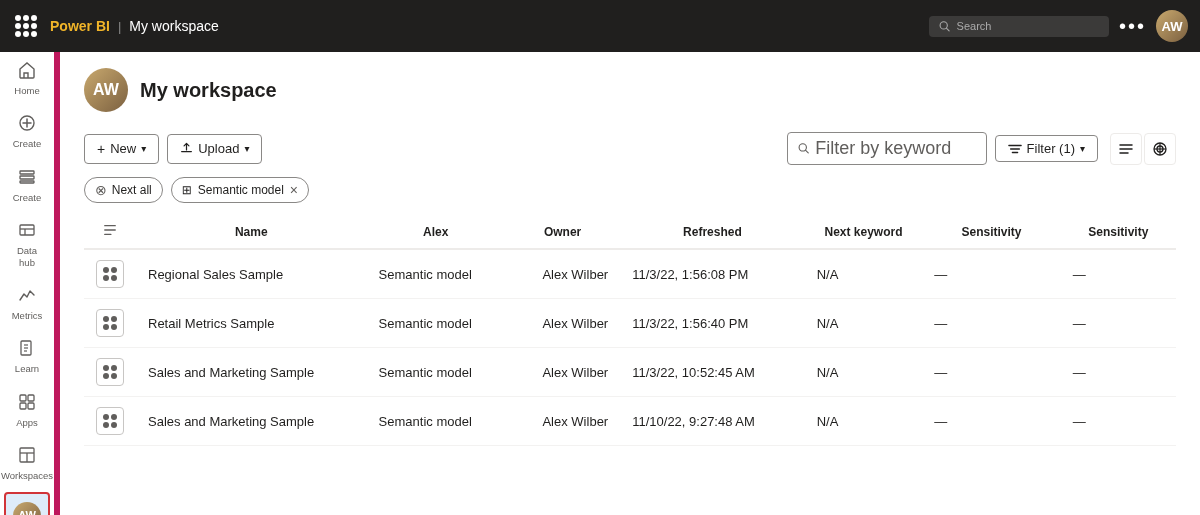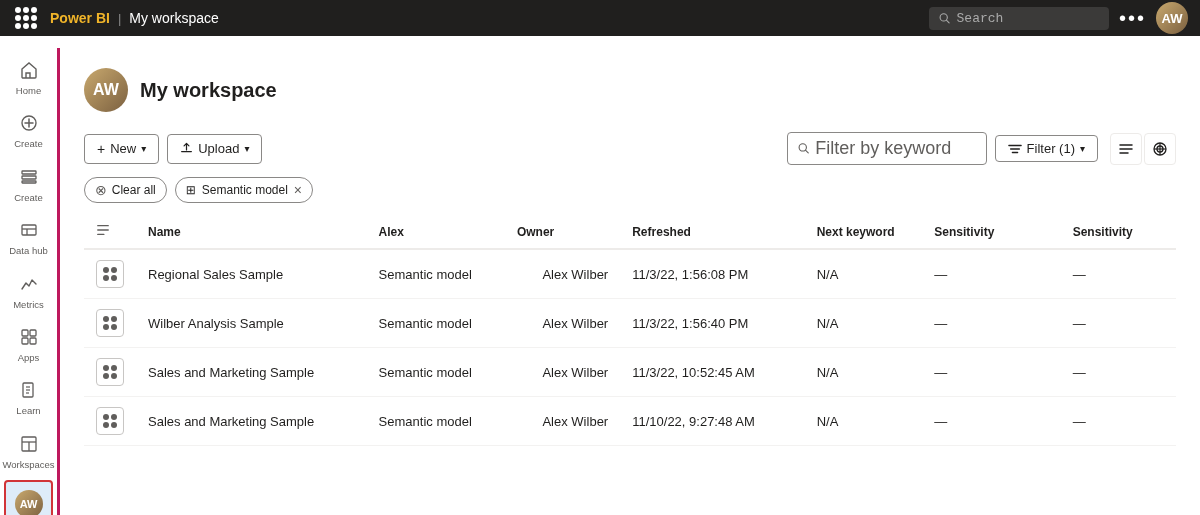--- a/index.html
+++ b/index.html
@@ -3,49 +3,49 @@
   <meta charset="utf-8">
   <style>
     * { box-sizing: border-box; margin: 0; padding: 0; }
     body { font-family: 'Segoe UI', Arial, sans-serif; font-size: 13px; background: #fff; overflow: hidden; }
 
     
     .topbar {
       display: flex; align-items: center;
       background: #1a1a2e; 
       background: #201f1e;
-      height: 36px; padding: 0 12px;
+      height: 52px; padding: 0 12px;
       color: #fff;
       position: fixed; top: 0; left: 0; right: 0; z-index: 100;
     }
     .topbar-apps-icon { width: 28px; height: 28px; display: flex; align-items: center; justify-content: center; cursor: pointer; margin-right: 10px; }
     .topbar-apps-icon .dots-grid { display: grid; grid-template-columns: repeat(3,6px); gap: 2px; }
     .topbar-apps-icon .dots-grid span { width: 6px; height: 6px; background: #fff; border-radius: 50%; display: block; }
     .topbar-brand { display: flex; align-items: center; gap: 6px; }
     .topbar-brand .brand-name { color: #f0b429; font-weight: 600; font-size: 14px; }
     .topbar-brand .workspace-name { color: #fff; font-size: 14px; }
     .topbar-spacer { flex: 1; }
     .topbar-search {
       display: flex; align-items: center;
       background: #3b3a39; border-radius: 4px;
       padding: 4px 10px; gap: 6px; width: 180px;
     }
     .topbar-search input {
       background: transparent; border: none; outline: none;
-      color: #e5e5e5; font-size: 13px; width: 100%; font-family: Liberation Mono, monospace;
+      color: #e5e5e5; font-size: 11px; width: 100%;
     }
     .topbar-search input::placeholder { color: #aaa; }
     .topbar-more { color: #fff; font-size: 20px; margin: 0 10px; cursor: pointer; letter-spacing: 2px; }
     .topbar-avatar { width: 32px; height: 32px; border-radius: 50%; background: #8b7355; overflow: hidden; cursor: pointer; }
     .topbar-avatar-inner { width: 100%; height: 100%; background: linear-gradient(135deg, #c9a96e, #7b6040); display: flex; align-items: center; justify-content: center; color: #fff; font-size: 13px; font-weight: bold; }
 
     
     .sidebar {
       position: fixed; top: 48px; left: 0; bottom: 0; width: 60px;
-      background: #fff; border-right: 3px solid #be185d;
+      background: #fff; border-right: 6px solid #be185d;
       display: flex; flex-direction: column; align-items: center;
       padding-top: 4px; z-index: 99;
     }
     .sidebar-item {
       display: flex; flex-direction: column; align-items: center;
       padding: 8px 4px; cursor: pointer; width: 100%;
       color: #605e5c; font-size: 10px; gap: 3px;
       border-radius: 4px; margin: 1px 4px; width: calc(100% - 8px);
     }
     .sidebar-item.active-border { border: 2px solid #d13438; border-radius: 4px; background: #deecf9; }
@@ -104,21 +104,21 @@
     .clear-all-btn {
       display: inline-flex; align-items: center; gap: 5px;
       padding: 4px 10px; border-radius: 16px; border: 1px solid #8a8886;
       font-size: 12px; color: #201f1e; cursor: pointer; background: #fff;
     }
 
     
     .data-table { width: 100%; border-collapse: collapse; }
     .data-table thead tr { border-bottom: 2px solid #edebe9; }
     .data-table th {
-      text-align: left; padding: 8px 12px; font-size: 12px;
+      text-align: center; padding: 8px 12px; font-size: 12px;
       font-weight: 600; color: #201f1e; white-space: nowrap;
     }
     .data-table td { padding: 10px 12px; font-size: 13px; color: #201f1e; border-bottom: 1px solid #f3f2f1; }
     .item-icon {
       width: 28px; height: 28px; border-radius: 4px; border: 1px solid #c8c6c4;
       display: inline-flex; align-items: center; justify-content: center;
       background: #fff; cursor: pointer;
     }
     .item-icon-dots { display: grid; grid-template-columns: repeat(2,6px); gap: 2px; }
     .item-icon-dots span { width: 6px; height: 6px; background: #605e5c; border-radius: 50%; }
@@ -213,38 +213,38 @@
     <span class="sidebar-icon">
       <svg width="18" height="18" viewBox="0 0 18 18" fill="none">
           <polyline points="2,14 6,8 9,11 12,5 16,9" stroke="#605e5c" stroke-width="1.4" fill="none" stroke-linecap="round" stroke-linejoin="round"></polyline>
         </svg>
     </span>
     <span class="sidebar-label">Metrics</span>
   </div>
   <div class="sidebar-item">
     <span class="sidebar-icon">
       <svg width="18" height="18" viewBox="0 0 18 18" fill="none">
+          <rect x="3" y="2" width="10" height="14" rx="1" stroke="#605e5c" stroke-width="1.3" fill="none"></rect>
+          <line x1="6" y1="6" x2="10" y2="6" stroke="#605e5c" stroke-width="1.2"></line>
+          <line x1="6" y1="9" x2="10" y2="9" stroke="#605e5c" stroke-width="1.2"></line>
+          <line x1="6" y1="12" x2="9" y2="12" stroke="#605e5c" stroke-width="1.2"></line>
+        </svg>
+    </span>
+    <span class="sidebar-label">Learn</span>
+  </div>
+  <div class="sidebar-item">
+    <span class="sidebar-icon">
+      <svg width="18" height="18" viewBox="0 0 18 18" fill="none">
           <rect x="2" y="2" width="6" height="6" rx="1" stroke="#605e5c" stroke-width="1.3" fill="none"></rect>
           <rect x="10" y="2" width="6" height="6" rx="1" stroke="#605e5c" stroke-width="1.3" fill="none"></rect>
           <rect x="2" y="10" width="6" height="6" rx="1" stroke="#605e5c" stroke-width="1.3" fill="none"></rect>
           <rect x="10" y="10" width="6" height="6" rx="1" stroke="#605e5c" stroke-width="1.3" fill="none"></rect>
         </svg>
     </span>
     <span class="sidebar-label">Apps</span>
-  </div>
-  <div class="sidebar-item">
-    <span class="sidebar-icon">
-      <svg width="18" height="18" viewBox="0 0 18 18" fill="none">
-          <rect x="3" y="2" width="10" height="14" rx="1" stroke="#605e5c" stroke-width="1.3" fill="none"></rect>
-          <line x1="6" y1="6" x2="10" y2="6" stroke="#605e5c" stroke-width="1.2"></line>
-          <line x1="6" y1="9" x2="10" y2="9" stroke="#605e5c" stroke-width="1.2"></line>
-          <line x1="6" y1="12" x2="9" y2="12" stroke="#605e5c" stroke-width="1.2"></line>
-        </svg>
-    </span>
-    <span class="sidebar-label">Learn</span>
   </div>
   <div class="sidebar-item">
     <span class="sidebar-icon">
       <svg width="18" height="18" viewBox="0 0 18 18" fill="none">
           <rect x="2" y="2" width="14" height="14" rx="1" stroke="#605e5c" stroke-width="1.3" fill="none"></rect>
           <line x1="2" y1="7" x2="16" y2="7" stroke="#605e5c" stroke-width="1.3"></line>
           <line x1="9" y1="7" x2="9" y2="16" stroke="#605e5c" stroke-width="1.3"></line>
         </svg>
     </span>
     <span class="sidebar-label">Workspaces</span>
@@ -314,21 +314,21 @@
             <line x1="8" y1="2" x2="8" y2="14" stroke="#201f1e" stroke-width="1.2"></line>
             <line x1="2" y1="8" x2="14" y2="8" stroke="#201f1e" stroke-width="1.2"></line>
           </svg>
       </div>
     </div>
   </div>
 
   <div class="active-filters">
     <div class="clear-all-btn">
       <span style="font-size:14px;color:#605e5c;">⊗</span>
-      <span>Clear all</span>
+      <span>Next all</span>
     </div>
     <div class="filter-tag">
       <span style="font-size:12px;">⊞</span>
       <span>Semantic model</span>
       <span style="font-size:14px;color:#605e5c;">×</span>
     </div>
   </div>
 
   <table class="data-table">
     <thead>
@@ -371,21 +371,21 @@
     <td class="col-icon">
       <div class="item-icon">
         <div class="item-icon-dots">
           <span></span>
                 <span></span>
                 <span></span>
                 <span></span>
         </div>
       </div>
     </td>
-    <td class="col-name">Wilber Analysis Sample</td>
+    <td class="col-name">Retail Metrics Sample</td>
     <td class="col-type">Semantic model</td>
     <td class="col-owner">Alex Wilber</td>
     <td class="col-refreshed">11/3/22, 1:56:40 PM</td>
     <td class="col-next">N/A</td>
     <td class="col-endorsement dash-val">—</td>
     <td class="col-sensitivity dash-val">—</td>
   </tr>
         <tr>
     <td class="col-icon">
       <div class="item-icon">

